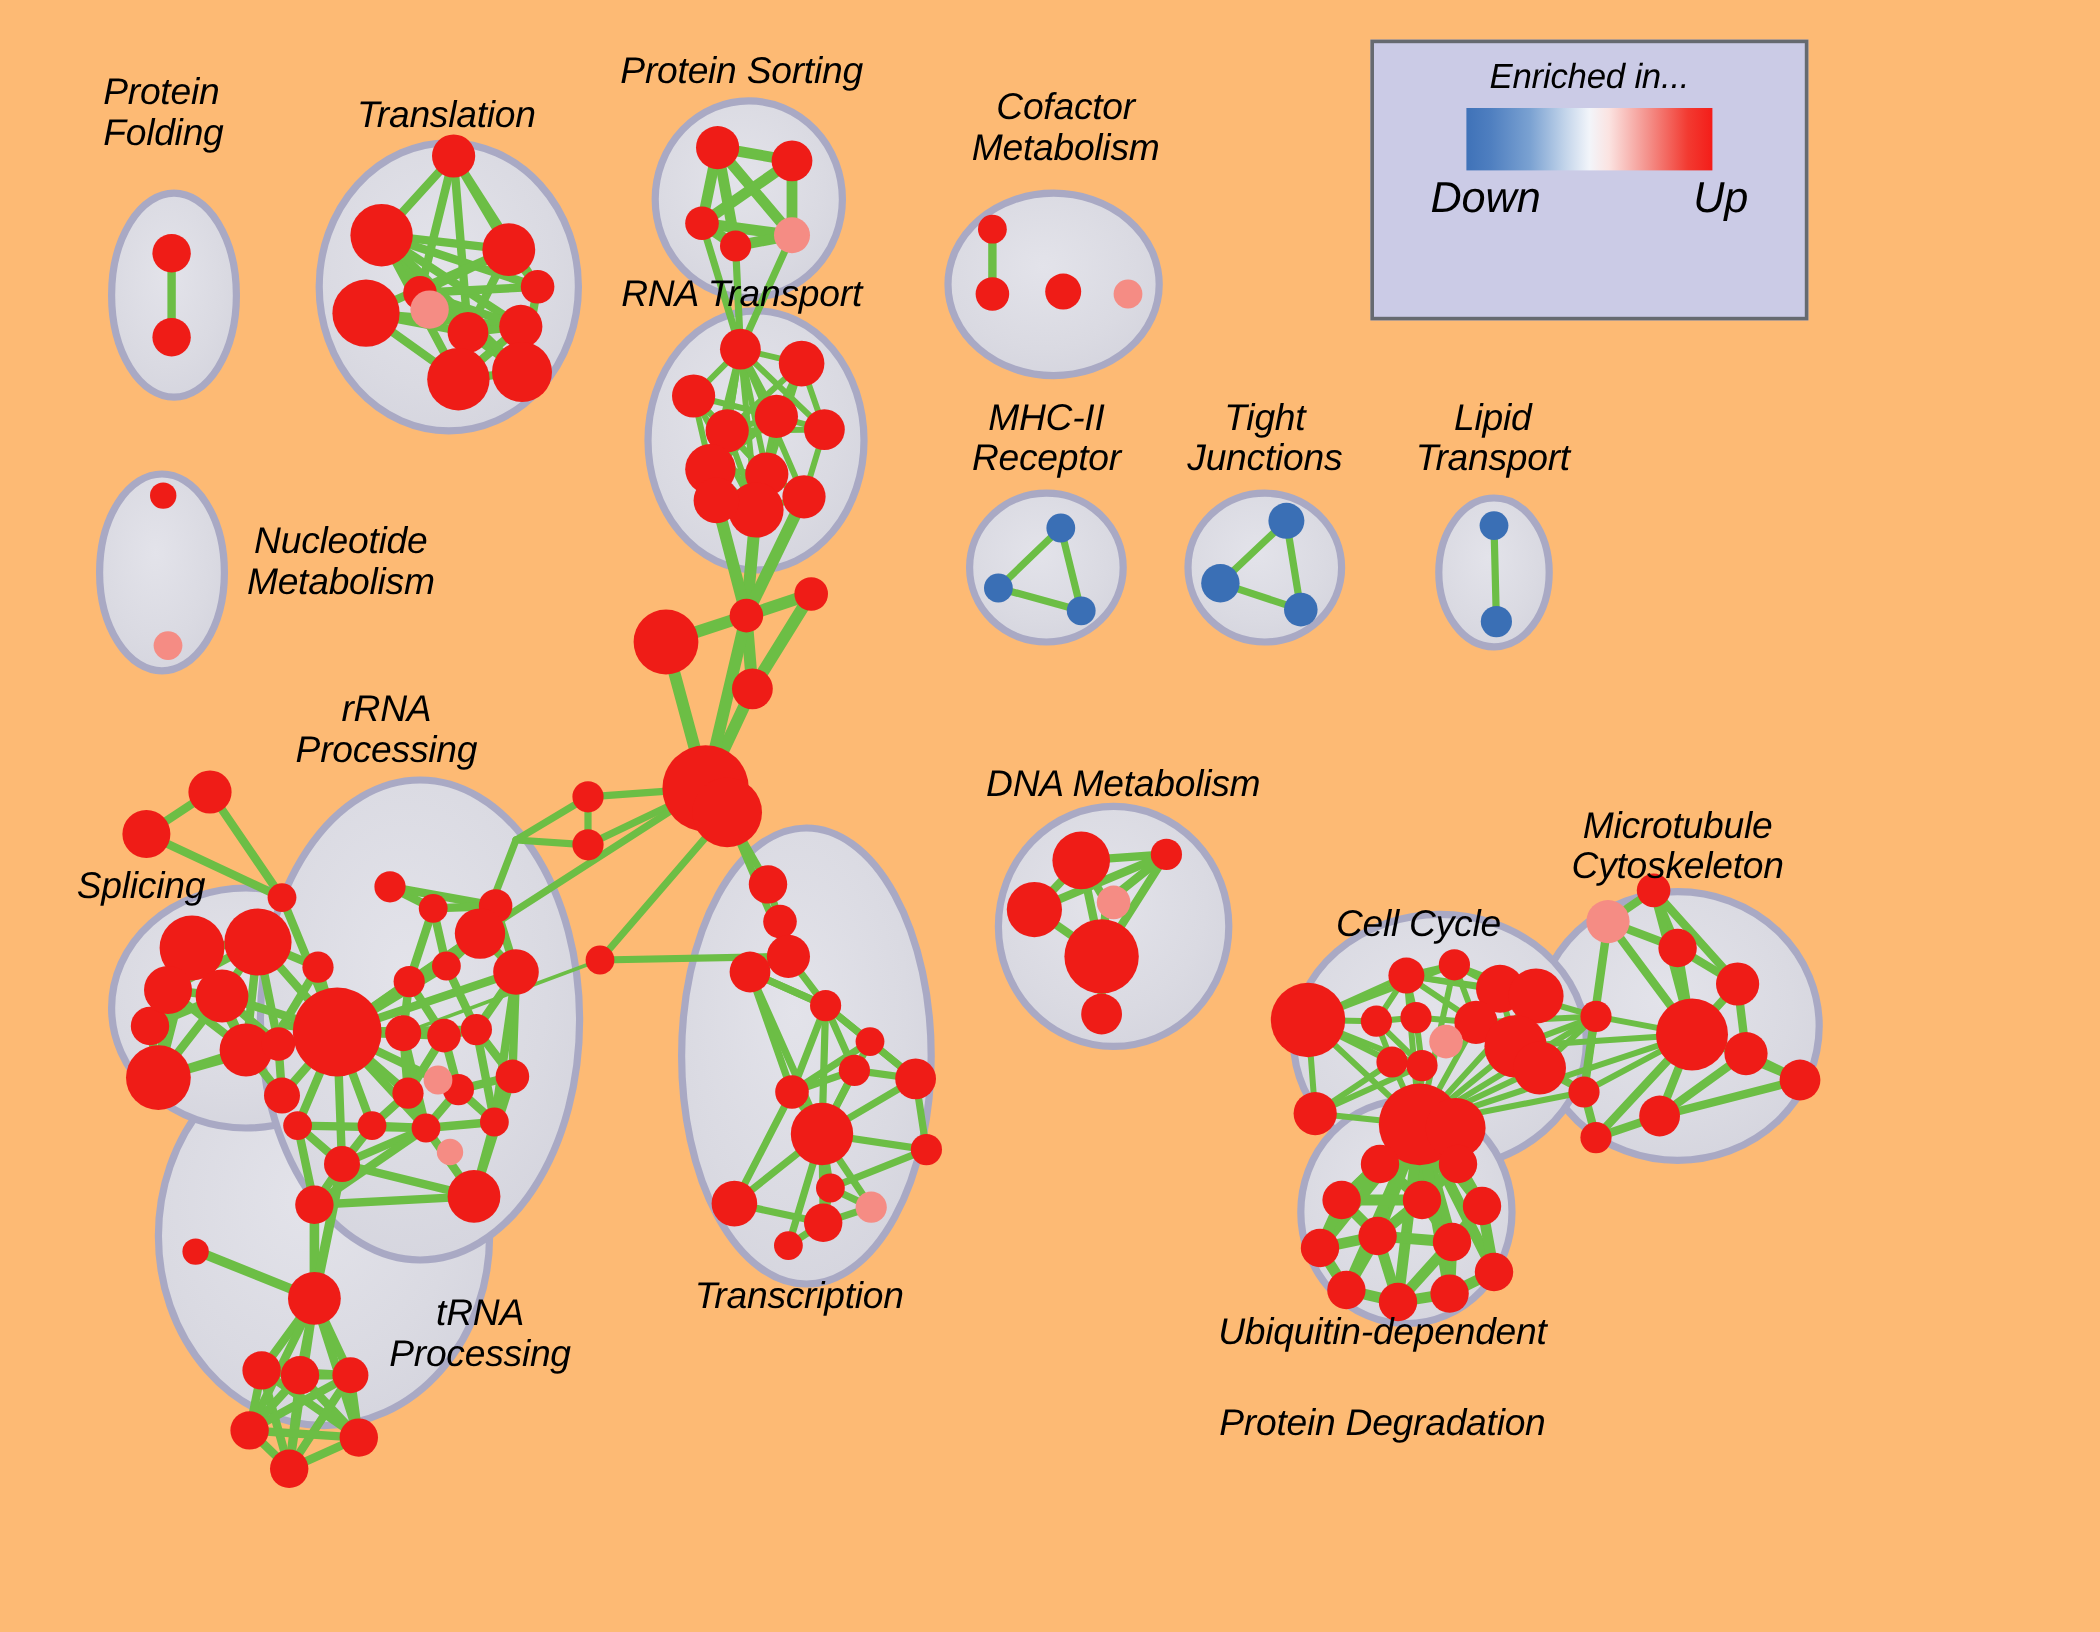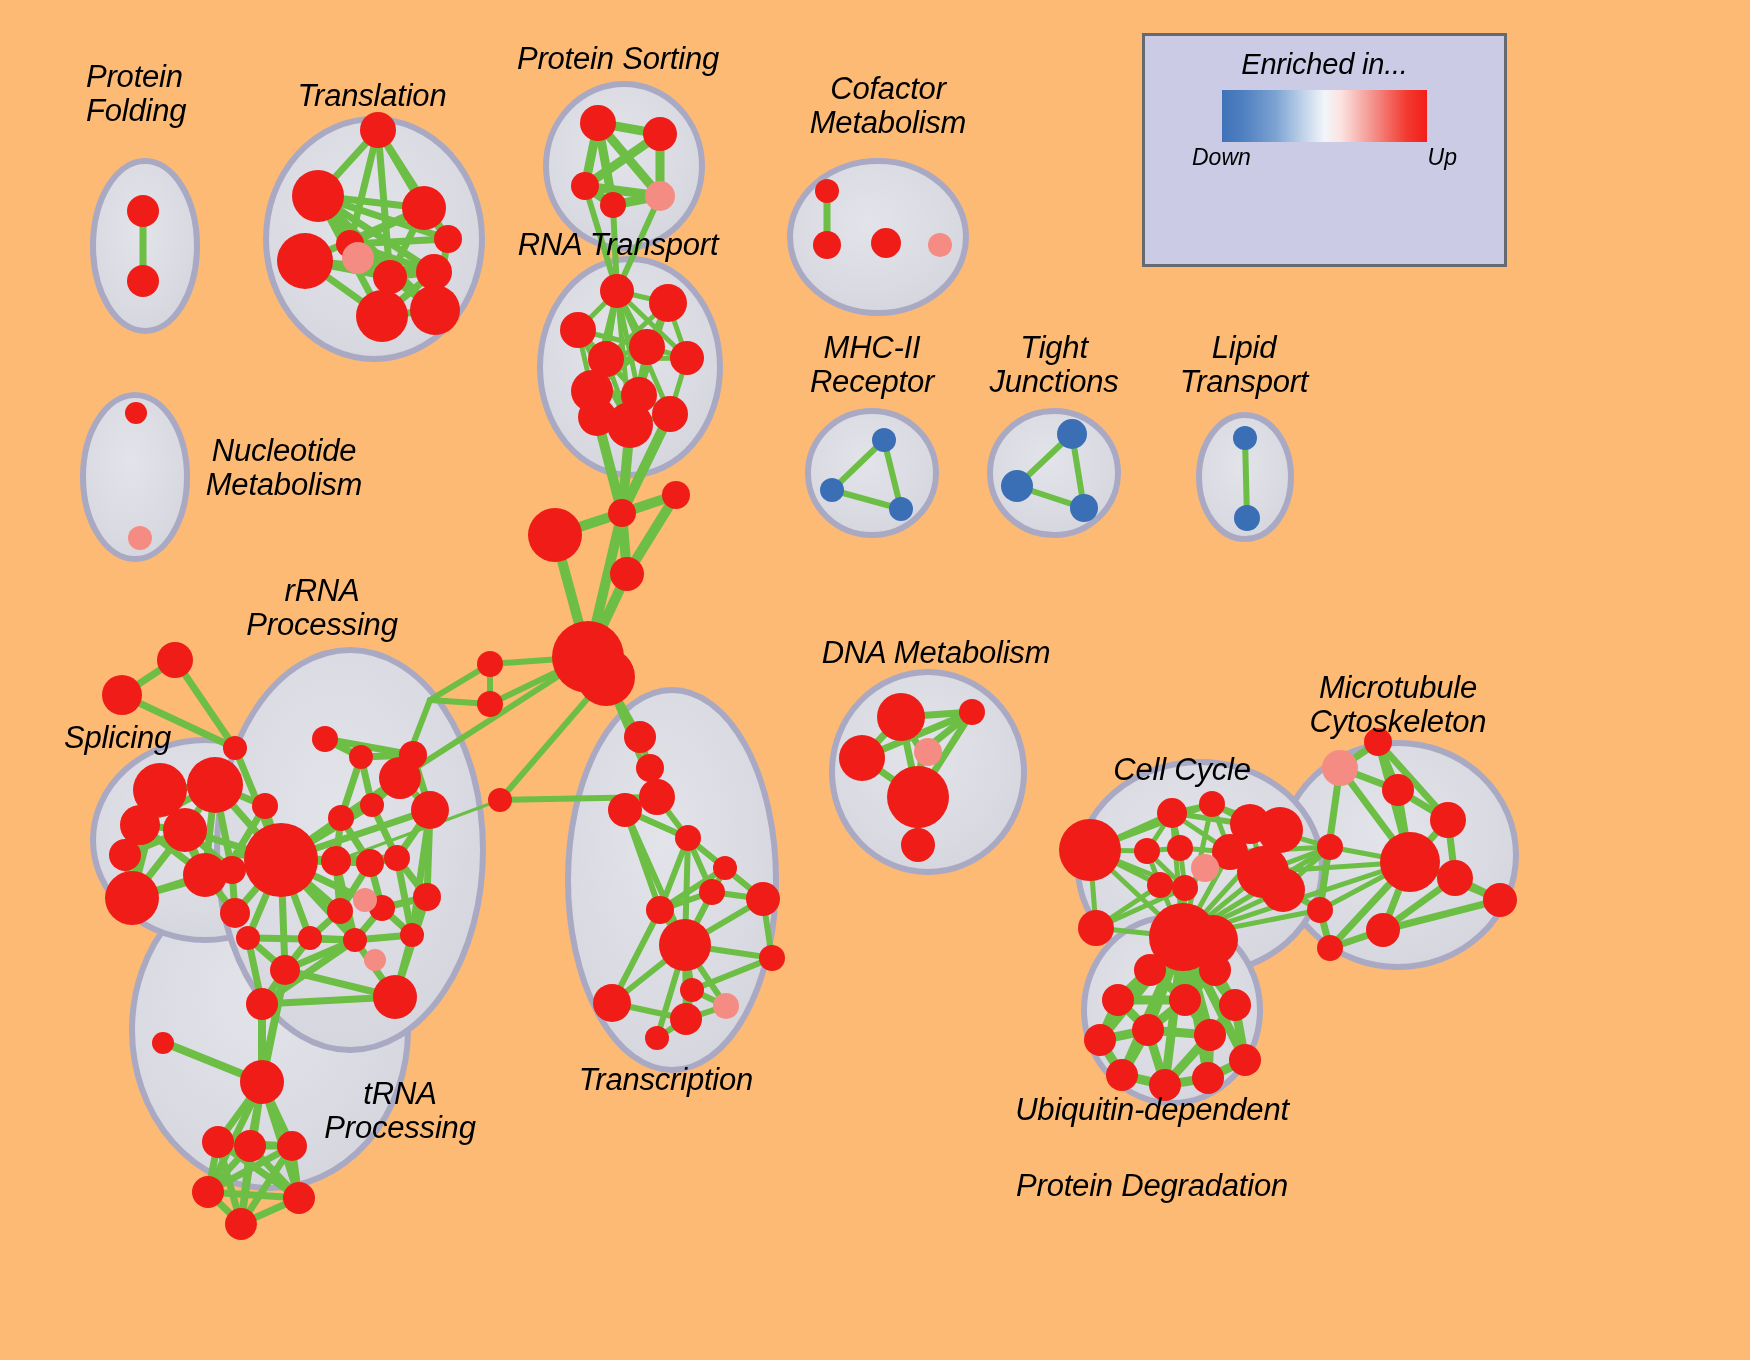--- a/index.html
+++ b/index.html
@@ -57,21 +57,21 @@
     margin: 9px auto 0 auto;
     background: linear-gradient(to right,
        #3f72b8 0%, #4f7fc0 10%, #7ba2d2 26%, #c2d4ea 40%,
        #f2f5fa 50%, #fbe3e1 58%, #f4908a 74%, #f23a31 90%, #f41d19 100%);
   }
   #legend .lg-ends {
     position: relative;
     width: 265px;
     margin: 2px auto 0 auto;
     height: 36px;
-    font-size: 23px;
+    font-size: 36px;
   }
   #legend .lg-down { position: absolute; left: 0; top: 0; }
   #legend .lg-up   { position: absolute; right: 0; top: 0; text-align: center; }
   #legend .lg-sub {
     font-size: 25px;
     line-height: 1.12;
     margin-top: 1px;
     letter-spacing: -0.2px;
   }
 </style>

